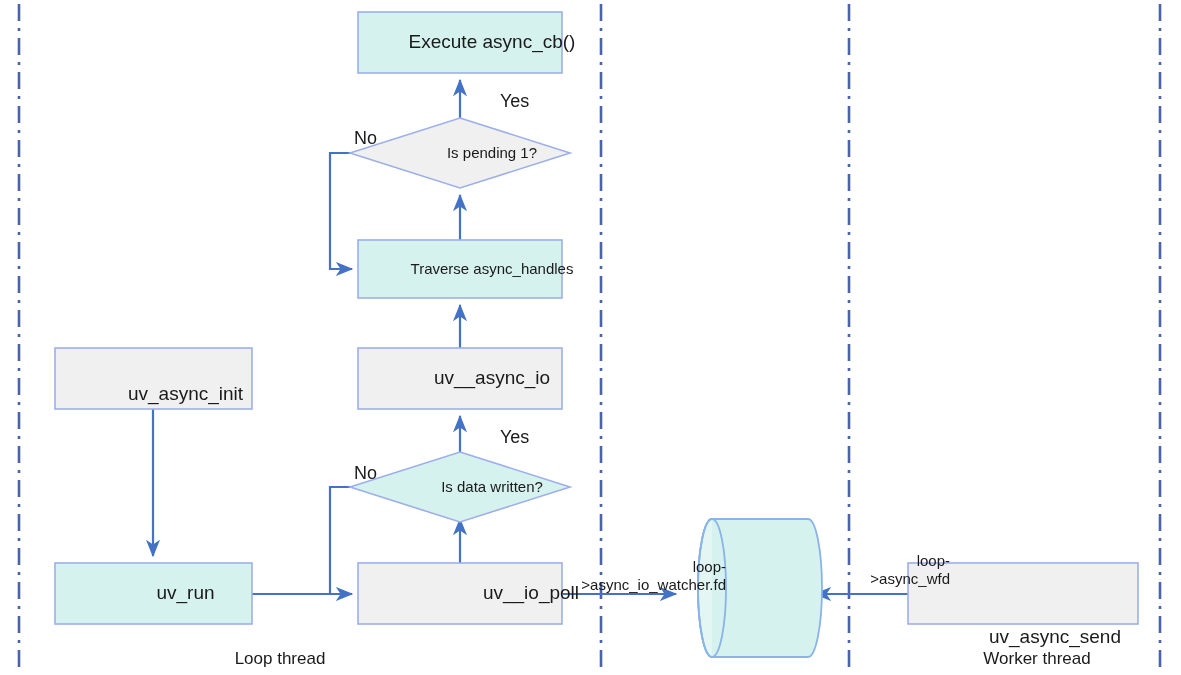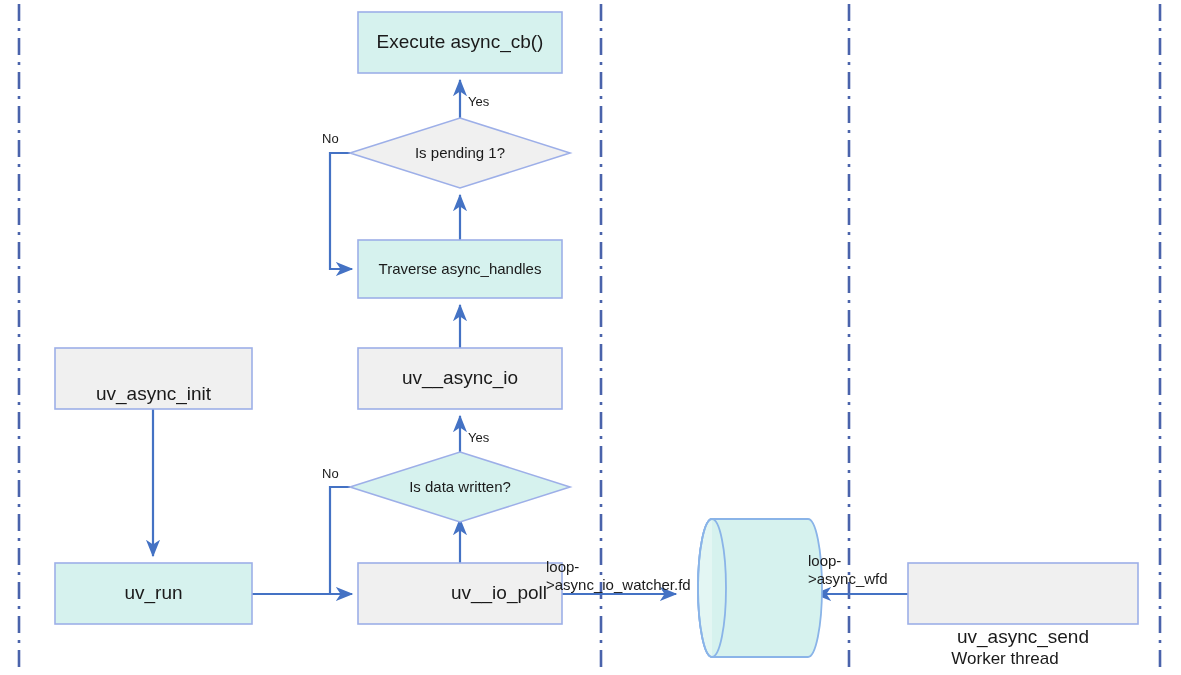--- a/index.html
+++ b/index.html
@@ -1,24 +1,24 @@
 <!DOCTYPE html>
 <html><head>
 <meta charset="utf-8">
 <style>
   html,body{margin:0;padding:0;background:#ffffff;}
   body{width:1181px;height:675px;position:relative;overflow:hidden;
        font-family:"Liberation Sans","DejaVu Sans",sans-serif;color:#1a1a1a;}
   #stage{position:absolute;left:0;top:0;width:1181px;height:675px;}
   svg#canvas{position:absolute;left:0;top:0;width:1181px;height:675px;}
   .node-label{position:absolute;display:flex;align-items:center;justify-content:center;
-              text-align:left;line-height:1.2;pointer-events:none;}
+              text-align:right;line-height:1.2;pointer-events:none;padding-left:32px;}
   .lbl-box{font-size:19px;}
   .lbl-dia{font-size:15px;}
-  .lbl-edge{font-size:13px;}
+  .lbl-edge{font-size:18px;}
   .lbl-edge-small{font-size:15px;}
   .lbl-lane{font-size:17px;}
   .b{font-weight:normal;}
 </style>
 </head>
 <body>
 
 <div id="stage">
 
   <svg id="canvas" viewBox="0 0 1181 675" xmlns="http://www.w3.org/2000/svg">
@@ -114,16 +114,17 @@
   <div class="node-label lbl-edge" style="left:322px;top:127px;width:42px;height:24px;justify-content:flex-start;">No</div>
 
   <div class="node-label lbl-edge" style="left:468px;top:426px;width:60px;height:24px;justify-content:flex-start;">Yes</div>
 
   <div class="node-label lbl-edge" style="left:322px;top:462px;width:42px;height:24px;justify-content:flex-start;">No</div>
 
   <div class="node-label lbl-edge-small" style="left:546px;top:566px;width:148px;height:20px;">loop-&gt;async_io_watcher.fd</div>
 
   <div class="node-label lbl-edge-small" style="left:808px;top:560px;width:110px;height:20px;">loop-&gt;async_wfd</div>
 
+  <div class="node-label lbl-lane" style="left:178px;top:646px;width:140px;height:26px;">Loop thread</div>
 
   <div class="node-label lbl-lane" style="left:930px;top:646px;width:150px;height:26px;">Worker thread</div>
 
 </div>
 
 </body></html>

